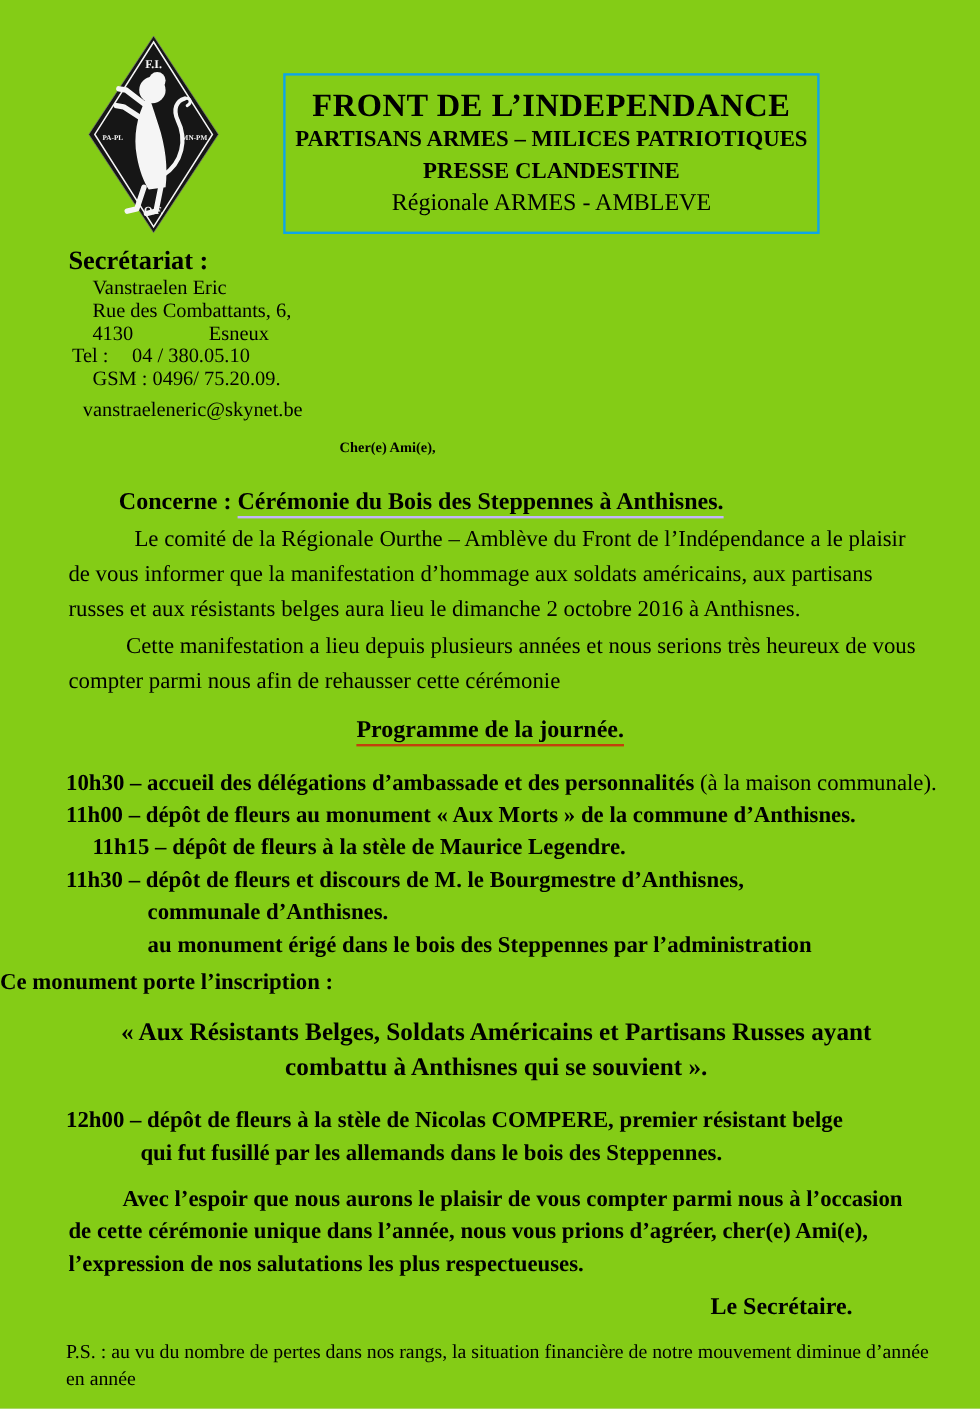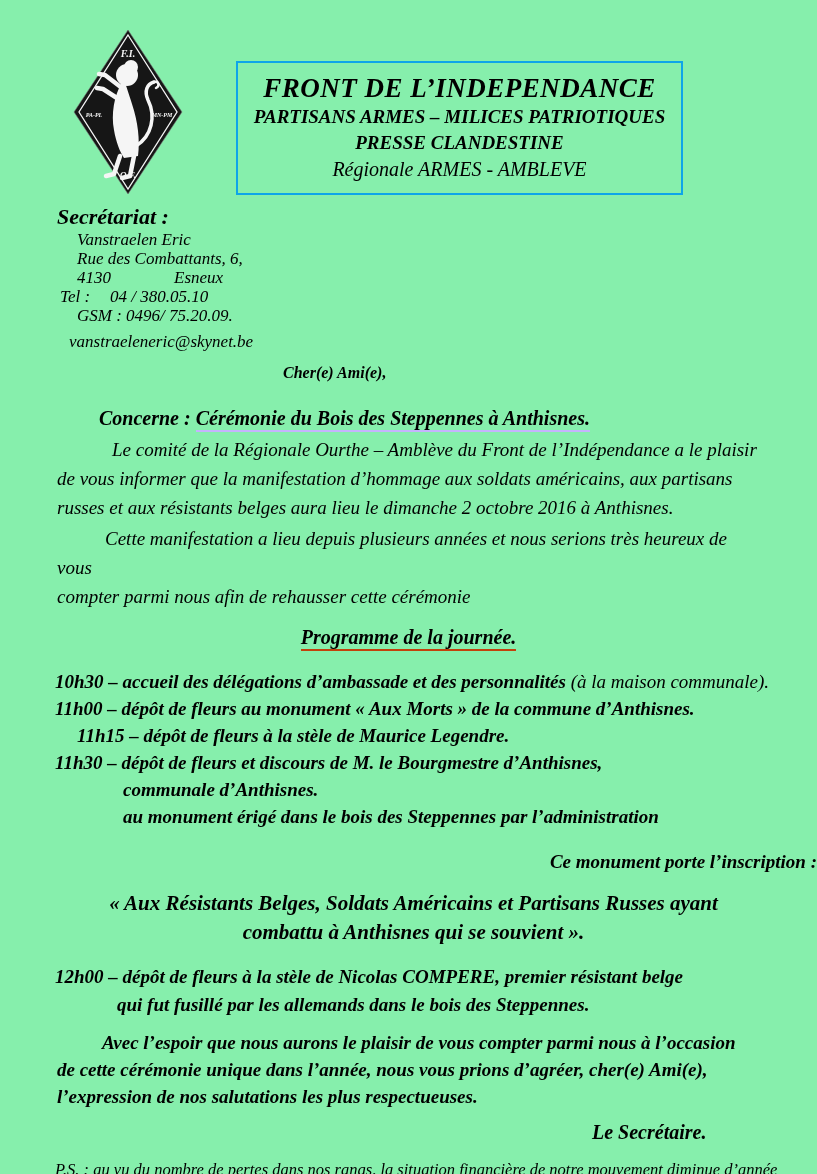--- a/index.html
+++ b/index.html
@@ -1,24 +1,23 @@
 <!DOCTYPE html>
 <html><head>
 <meta charset="utf-8">
 <style>
   html,body{margin:0;padding:0;background:#e8e8e8;}
   .page{
     position:relative;
     width:817px;height:1174px;
-    background:#86efac;
+    background:#84cc16;
     color:#000;
     font-family:"Liberation Serif","DejaVu Serif",serif;
     overflow:hidden;
     margin:0 auto;
-    font-style:italic;
   }
   
   .header{display:flex;align-items:flex-start;padding:28px 0 0 72px;}
   .emblem{width:112px;height:168px;flex:0 0 auto;}
   .title-box{
     margin-left:52px;margin-top:33px;
     width:447px;
     border:2px solid #0ea5e9;
     text-align:center;
     padding:9px 4px 11px 4px;
@@ -31,34 +30,34 @@
   
   .secretariat{margin:8px 0 0 57px;font-size:17px;line-height:19px;}
   .secretariat .sec-heading{font-size:22px;font-weight:bold;line-height:26px;}
   .sec-line{padding-left:20px;}
   .sec-line.postal .pc{display:inline-block;width:97px;}
   .sec-line.tel{padding-left:3px;}
   .sec-line.tel .tl{display:inline-block;width:50px;}
   .sec-line.gsm{padding-left:20px;}
   .sec-line.email{padding-left:12px;margin-top:7px;}
   
-  .salutation{margin:10px 0 0 283px;font-size:16px;font-weight:bold;line-height:24px;}
+  .salutation{margin:10px 0 0 283px;font-size:12px;font-weight:bold;line-height:24px;}
   .subject{margin:20px 0 0 99px;font-size:20px;font-weight:bold;line-height:26px;}
   .subject .u{border-bottom:2px solid #c4b5fd;padding-bottom:1px;}
   .para{margin-left:57px;width:706px;font-size:19px;line-height:29px;white-space:pre-line;}
   .p1{margin-top:4px;text-indent:55px;}
   .p2{margin-top:2px;text-indent:48px;}
   .prog-heading{margin-top:13px;text-align:center;font-size:20px;font-weight:bold;line-height:27px;}
   .prog-heading .u{border-bottom:2px solid #c2410c;padding-bottom:1px;}
   .prog-items{margin:17px 0 0 55px;font-size:19px;line-height:27px;}
   .prog-line .b{font-weight:bold;}
   .prog-line .r{font-weight:normal;}
   .ind1{padding-left:22px;}
   .ind2{padding-left:68px;}
-  .monument-intro{margin-top:18px;text-align:right;font-size:19px;font-weight:bold;line-height:27px;}
+  .monument-intro{margin-top:4px;text-align:left;font-size:19px;font-weight:bold;line-height:27px;}
   .inscription{
     margin:14px 25px 0 35px;text-align:center;
     font-size:21px;font-weight:bold;line-height:29px;white-space:pre-line;
   }
   .item12{margin:16px 0 0 55px;font-size:19px;font-weight:bold;line-height:28px;}
   .item12 .l2{padding-left:62px;}
   .closing{margin-top:10px;text-indent:45px;line-height:27px;font-weight:bold;}
   .signature{margin:9px 0 0 592px;font-size:20px;font-weight:bold;line-height:27px;}
   .postscript{margin:13px 0 0 55px;font-size:16.5px;line-height:22px;width:730px;}
 </style>

